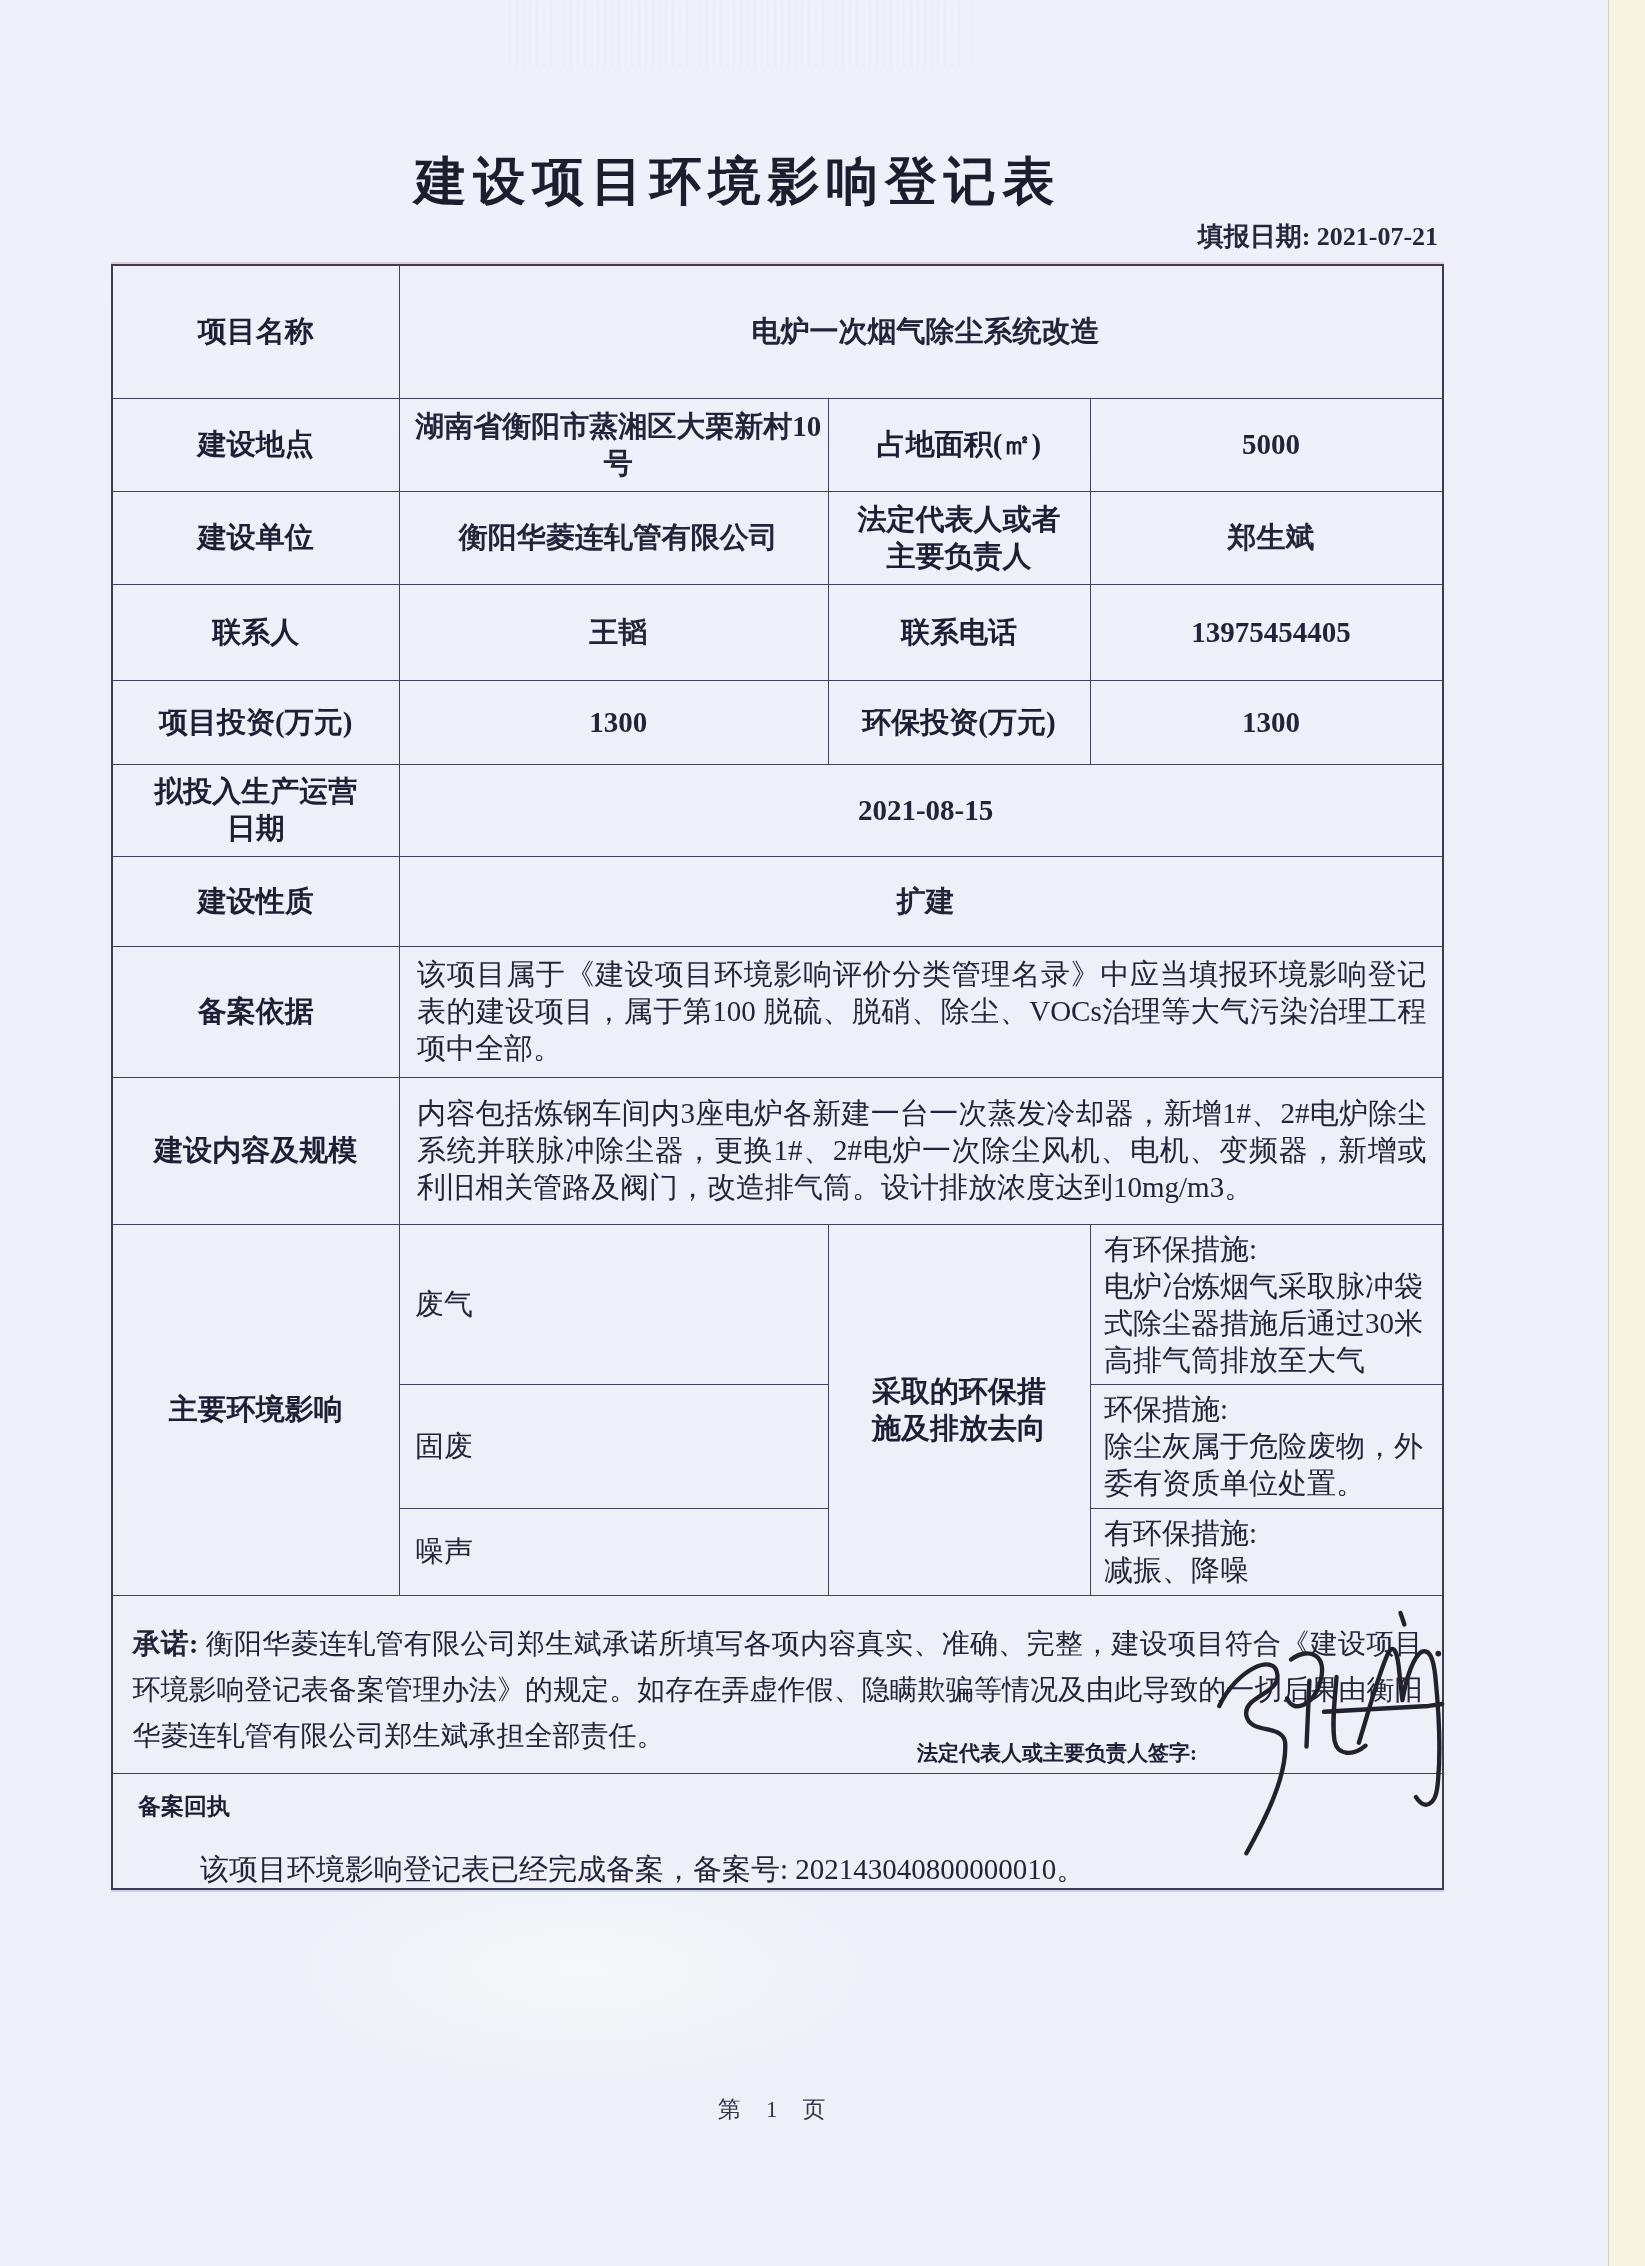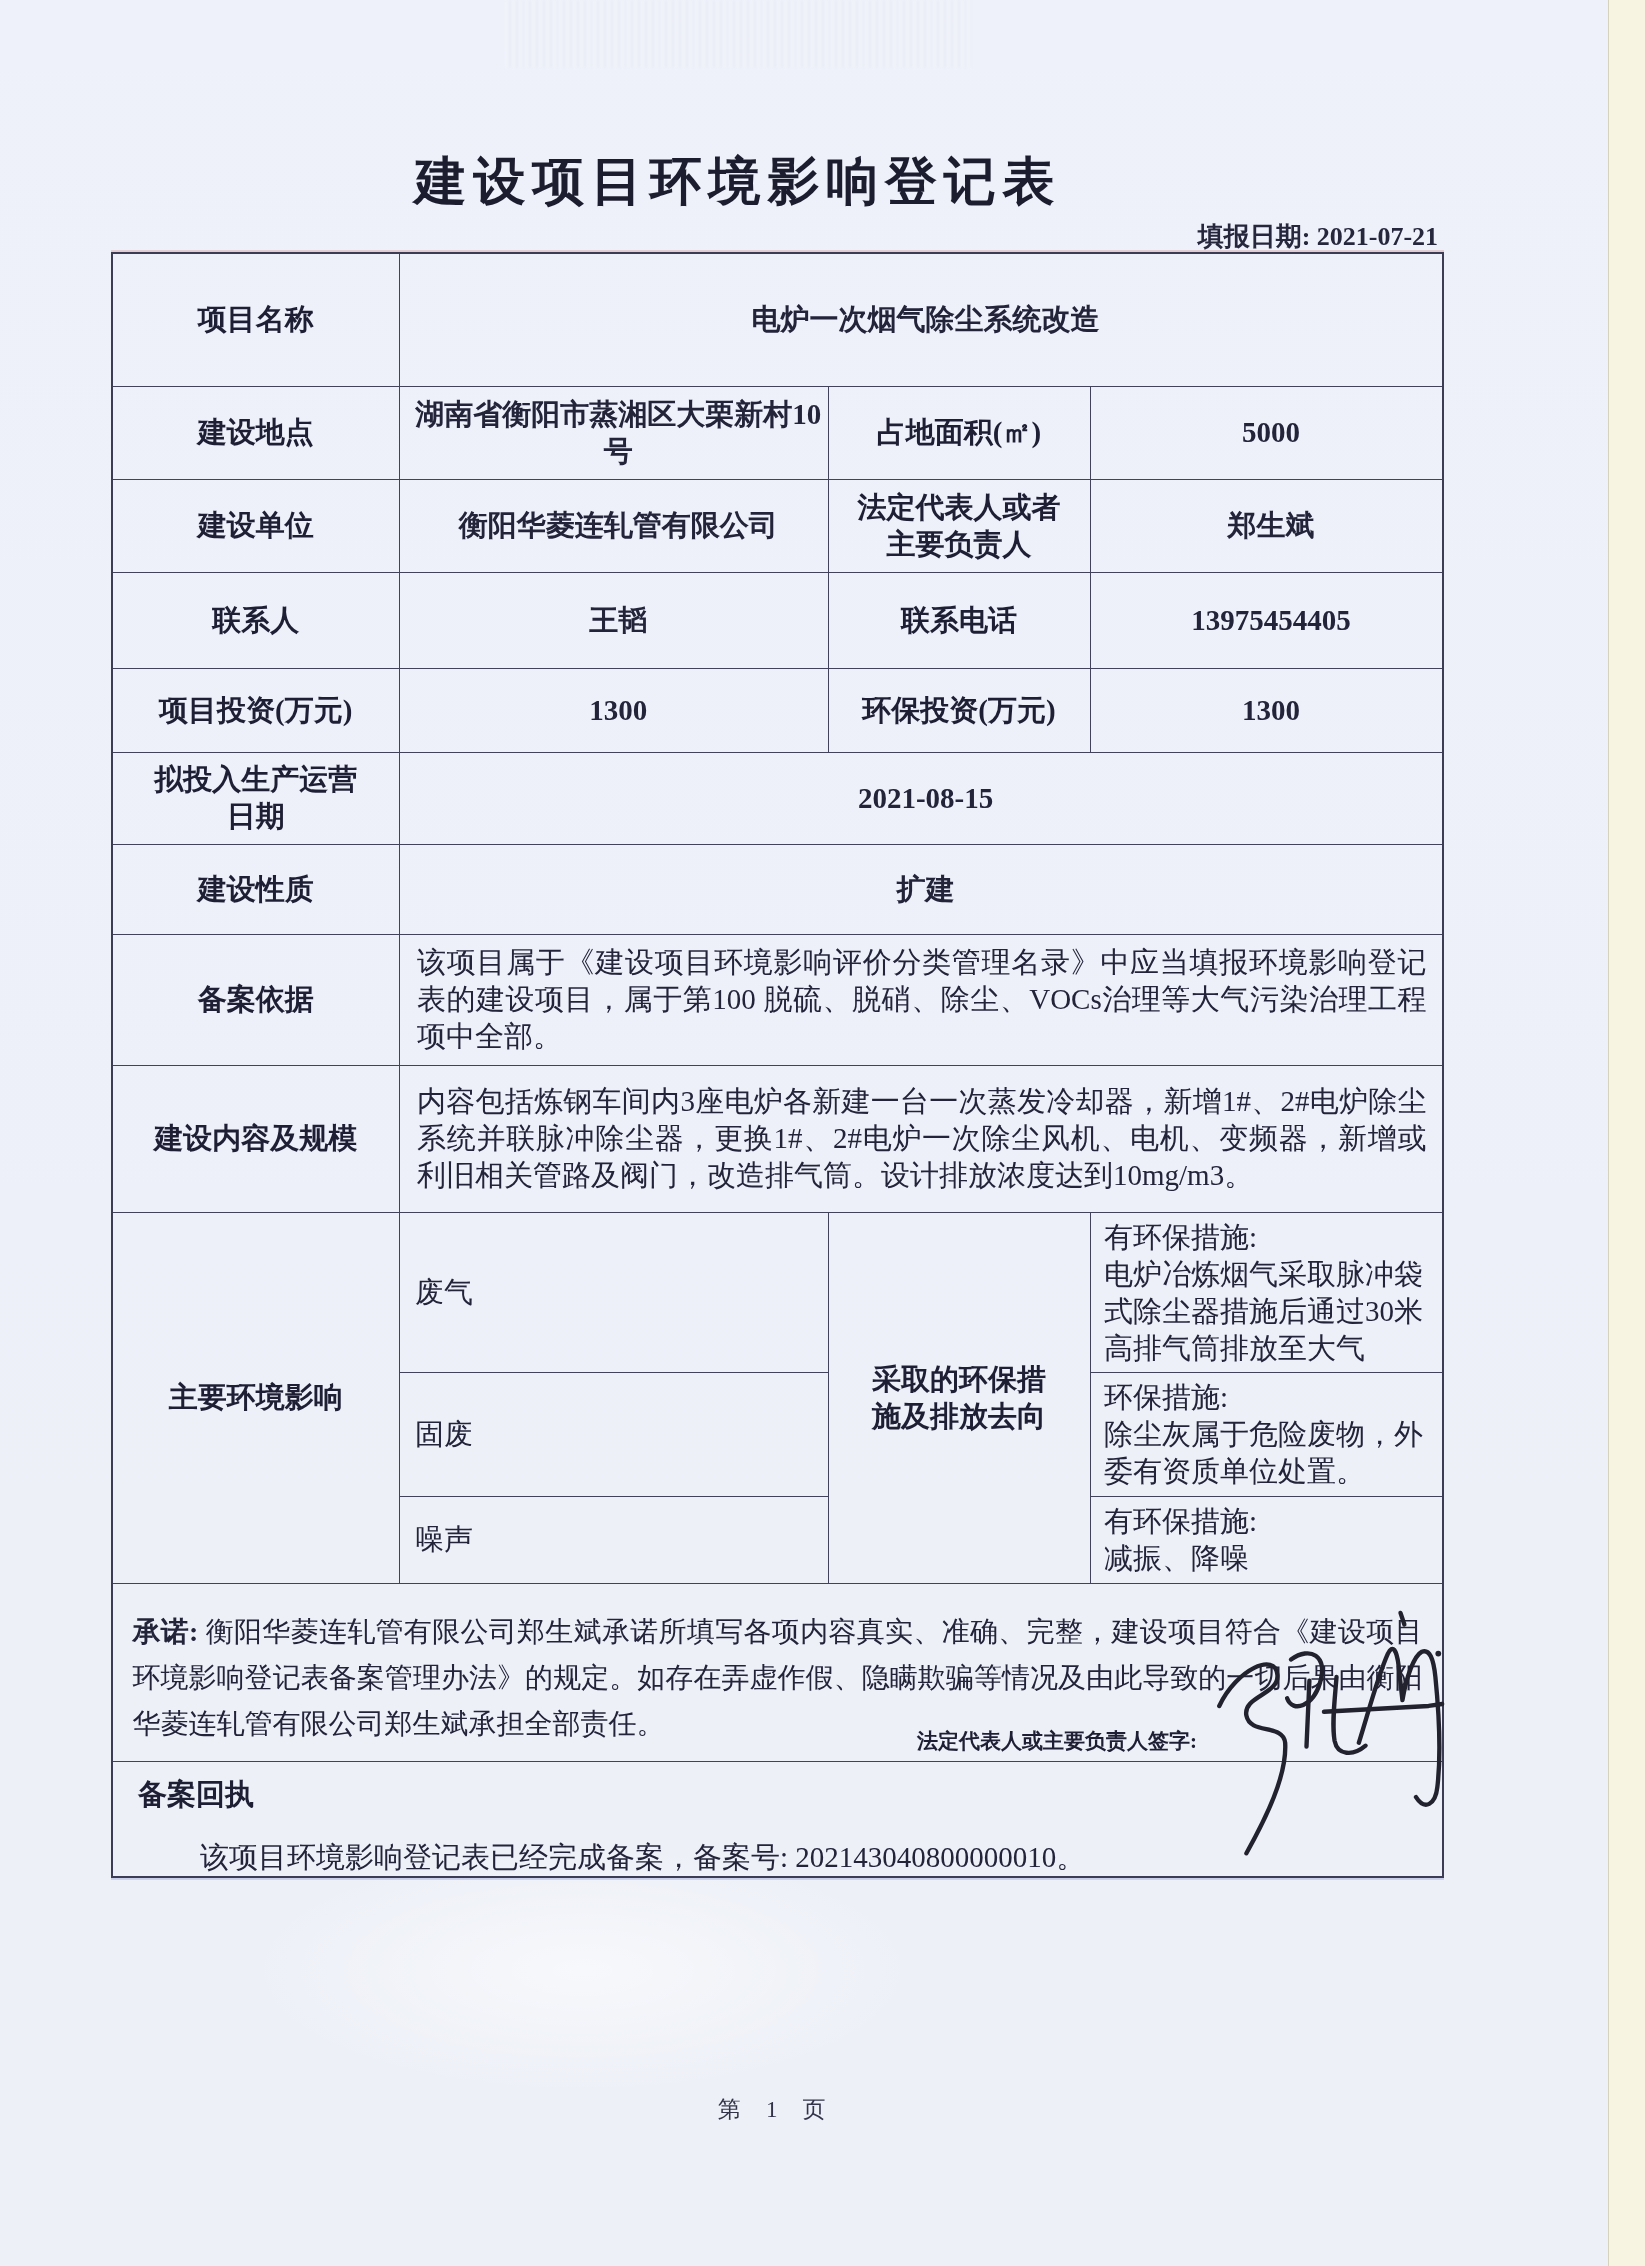--- a/index.html
+++ b/index.html
@@ -28,21 +28,21 @@
     text-align:center;font-size:52px;font-weight:bold;letter-spacing:6.8px;
     color:#1d1d30;
   }
   .doc-date{
     position:absolute;left:111px;top:219px;width:1331px;
     text-align:right;font-size:26px;padding-right:3.9px;box-sizing:border-box;
     color:#26263c;
     font-weight:bold;
   }
   table.reg{
-    position:absolute;left:111px;top:252px;width:1331px;
+    position:absolute;left:111px;top:264px;width:1331px;
     border-collapse:collapse;table-layout:fixed;
     box-shadow:0 -1.9px 0 rgba(190,70,70,.22),0 1.9px 0 rgba(70,80,190,.22);
   }
   table.reg td{
     border:1.9px solid #42425c;
     font-size:29px;line-height:37px;
     vertical-align:middle;
     overflow:hidden;
   }
   table.reg{border:2.9px solid #3c3c55;}
@@ -72,21 +72,21 @@
     font-size:28px;line-height:46px;text-align:justify;
   }
   .commit-para .b{font-weight:bold;}
   .sig-row{
     position:absolute;right:245px;bottom:0px;
     font-size:21px;font-weight:bold;line-height:39px;color:#1e1e34;
   }
   td.receipt{
     position:relative;vertical-align:top;padding:13.6px 19.4px 0 25px;
   }
-  .receipt-title{font-size:29px;font-weight:bold;color:#1e1e34;}
+  .receipt-title{font-size:23px;font-weight:bold;color:#1e1e34;}
   .receipt-text{font-size:29px;margin-top:26px;text-indent:62px;}
   .page-footer{
     position:absolute;left:111px;top:2094px;width:1331px;
     text-align:center;font-size:23px;letter-spacing:9.7px;color:#33334a;
   }
   .signature-svg{
     position:absolute;left:1196px;top:1597px;width:283px;height:278px;
     z-index:5;pointer-events:none;
   }
 </style>

